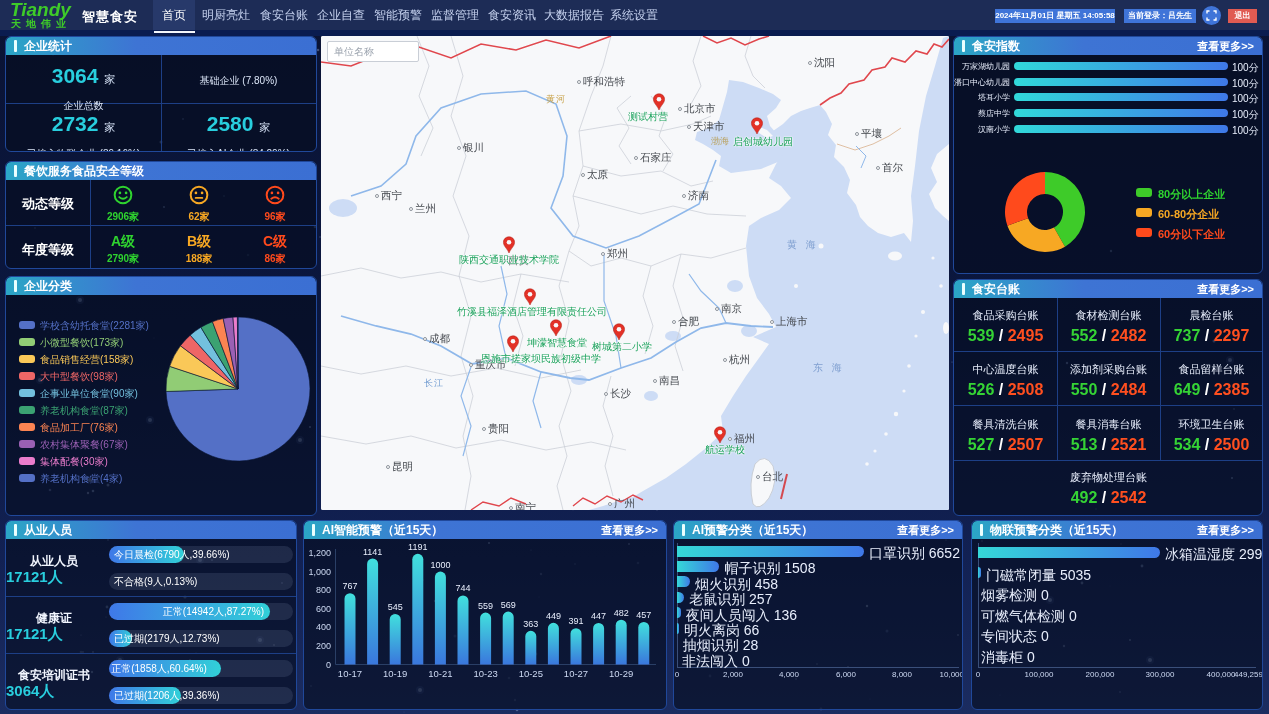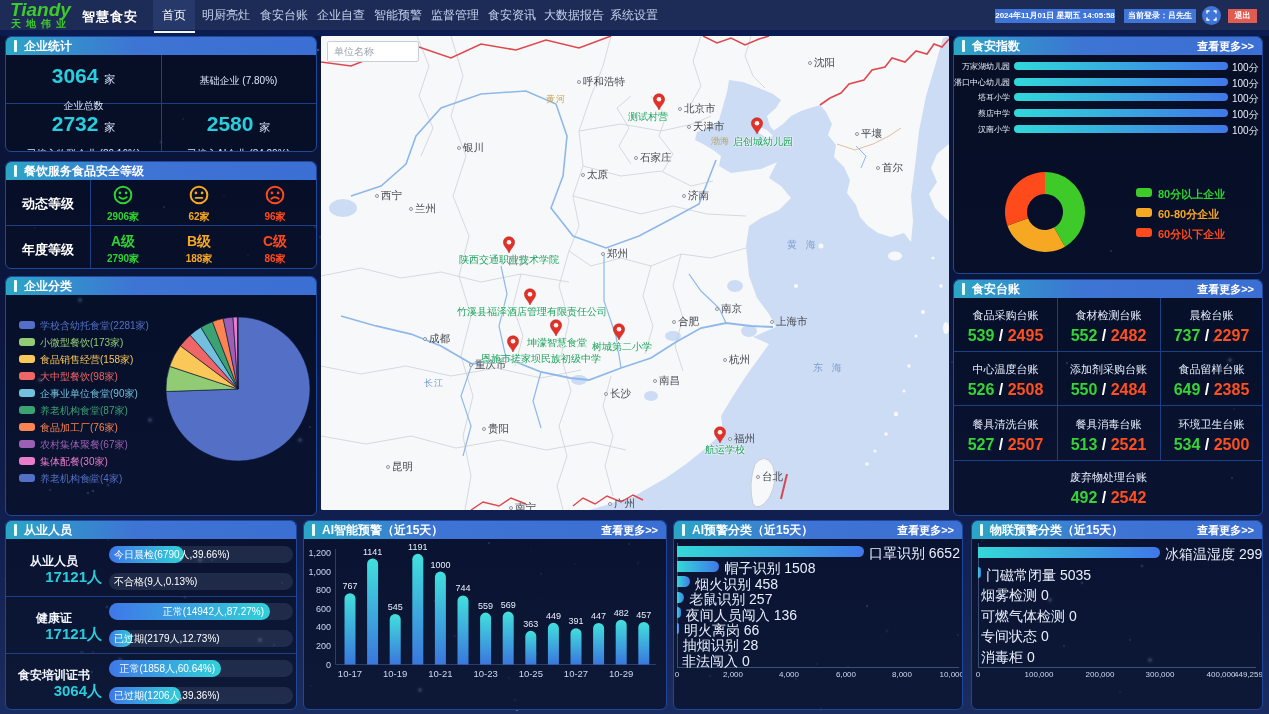--- a/index.html
+++ b/index.html
@@ -57,21 +57,21 @@
 .dlegt{position:absolute;font-size:11px;white-space:nowrap;font-weight:bold}
 #p-ledger{left:953px;top:279px;width:310px;height:237px}
 .lcell{position:absolute;width:103px;text-align:center}
 .lcell .t{color:#e8eefc;font-size:11px}
 .lcell .v{font-size:16px;font-weight:bold;color:#fff;margin-top:4px}
 .lcell .v b{color:#35d335}.lcell .v i{color:#ff4f1f;font-style:normal}
 .lv{position:absolute;width:1px;background:#1d3f86}
 .lh{position:absolute;height:1px;background:#1d3f86}
 #p-staff{left:5px;top:520px;width:292px;height:190px}
 .stf-lb{position:absolute;width:96px;text-align:center;color:#f2f6ff;font-size:12px;font-weight:bold}
-.stf-num{position:absolute;width:96px;text-align:right;color:#29cede;font-size:15px;font-weight:bold}
+.stf-num{position:absolute;width:96px;text-align:left;color:#29cede;font-size:15px;font-weight:bold}
 .track{position:absolute;left:103px;width:184px;height:17px;border-radius:9px;background:rgba(130,145,175,.18)}
 .fill{position:absolute;top:0;height:17px;border-radius:9px;background:linear-gradient(90deg,#3f78e8,#31d0d8)}
 .btxt{position:absolute;font-size:10px;color:#fff;line-height:17px;white-space:nowrap}
 .stf-sep{position:absolute;left:0;width:290px;height:1px;background:#1d3f86}
 #p-aibar{left:303px;top:520px;width:364px;height:190px}
 #p-aicat{left:673px;top:520px;width:290px;height:190px}
 #p-iot{left:971px;top:520px;width:292px;height:190px}
 .axlb{position:absolute;color:#cdd9f2;font-size:8px}
 .hbar{position:absolute;height:11px;border-radius:0 6px 6px 0;background:linear-gradient(90deg,#35d8d8,#3f78e8)}
 .hbar-lb{position:absolute;color:#e8eefc;font-size:14px;white-space:nowrap}
@@ -593,21 +593,21 @@
       <div class="fill" style="left:103px;top:82px;width:161px"></div>
       <div class="btxt" style="left:146px;top:82px;width:112px;text-align:right">正常(14942人,87.27%)</div>
       <div class="track" style="top:109px"></div>
       <div class="fill" style="left:103px;top:109px;width:23px"></div>
       <div class="btxt" style="left:108px;top:109px">已过期(2179人,12.73%)</div>
       <div class="stf-sep" style="top:132px"></div>
       <div class="stf-lb" style="top:146px">食安培训证书</div>
       <div class="stf-num" style="top:161px">3064人</div>
       <div class="track" style="top:139px"></div>
       <div class="fill" style="left:103px;top:139px;width:112px"></div>
-      <div class="btxt" style="left:97px;top:139px;width:112px;text-align:right">正常(1858人,60.64%)</div>
+      <div class="btxt" style="left:97px;top:139px;width:112px;text-align:center">正常(1858人,60.64%)</div>
       <div class="track" style="top:166px"></div>
       <div class="fill" style="left:103px;top:166px;width:72px"></div>
       <div class="btxt" style="left:108px;top:166px">已过期(1206人,39.36%)</div>
 </div>
 
 <div class="panel" id="p-aibar">
  <div class="hd">AI智能预警（近15天）<span class="more">查看更多&gt;&gt;</span></div>
  <svg style="position:absolute;left:0;top:18px" width="362" height="170" viewBox="0 0 362 170" font-family="Liberation Sans,sans-serif">
         <defs>
           <linearGradient id="bg1" x1="0" y1="0" x2="0" y2="1">

